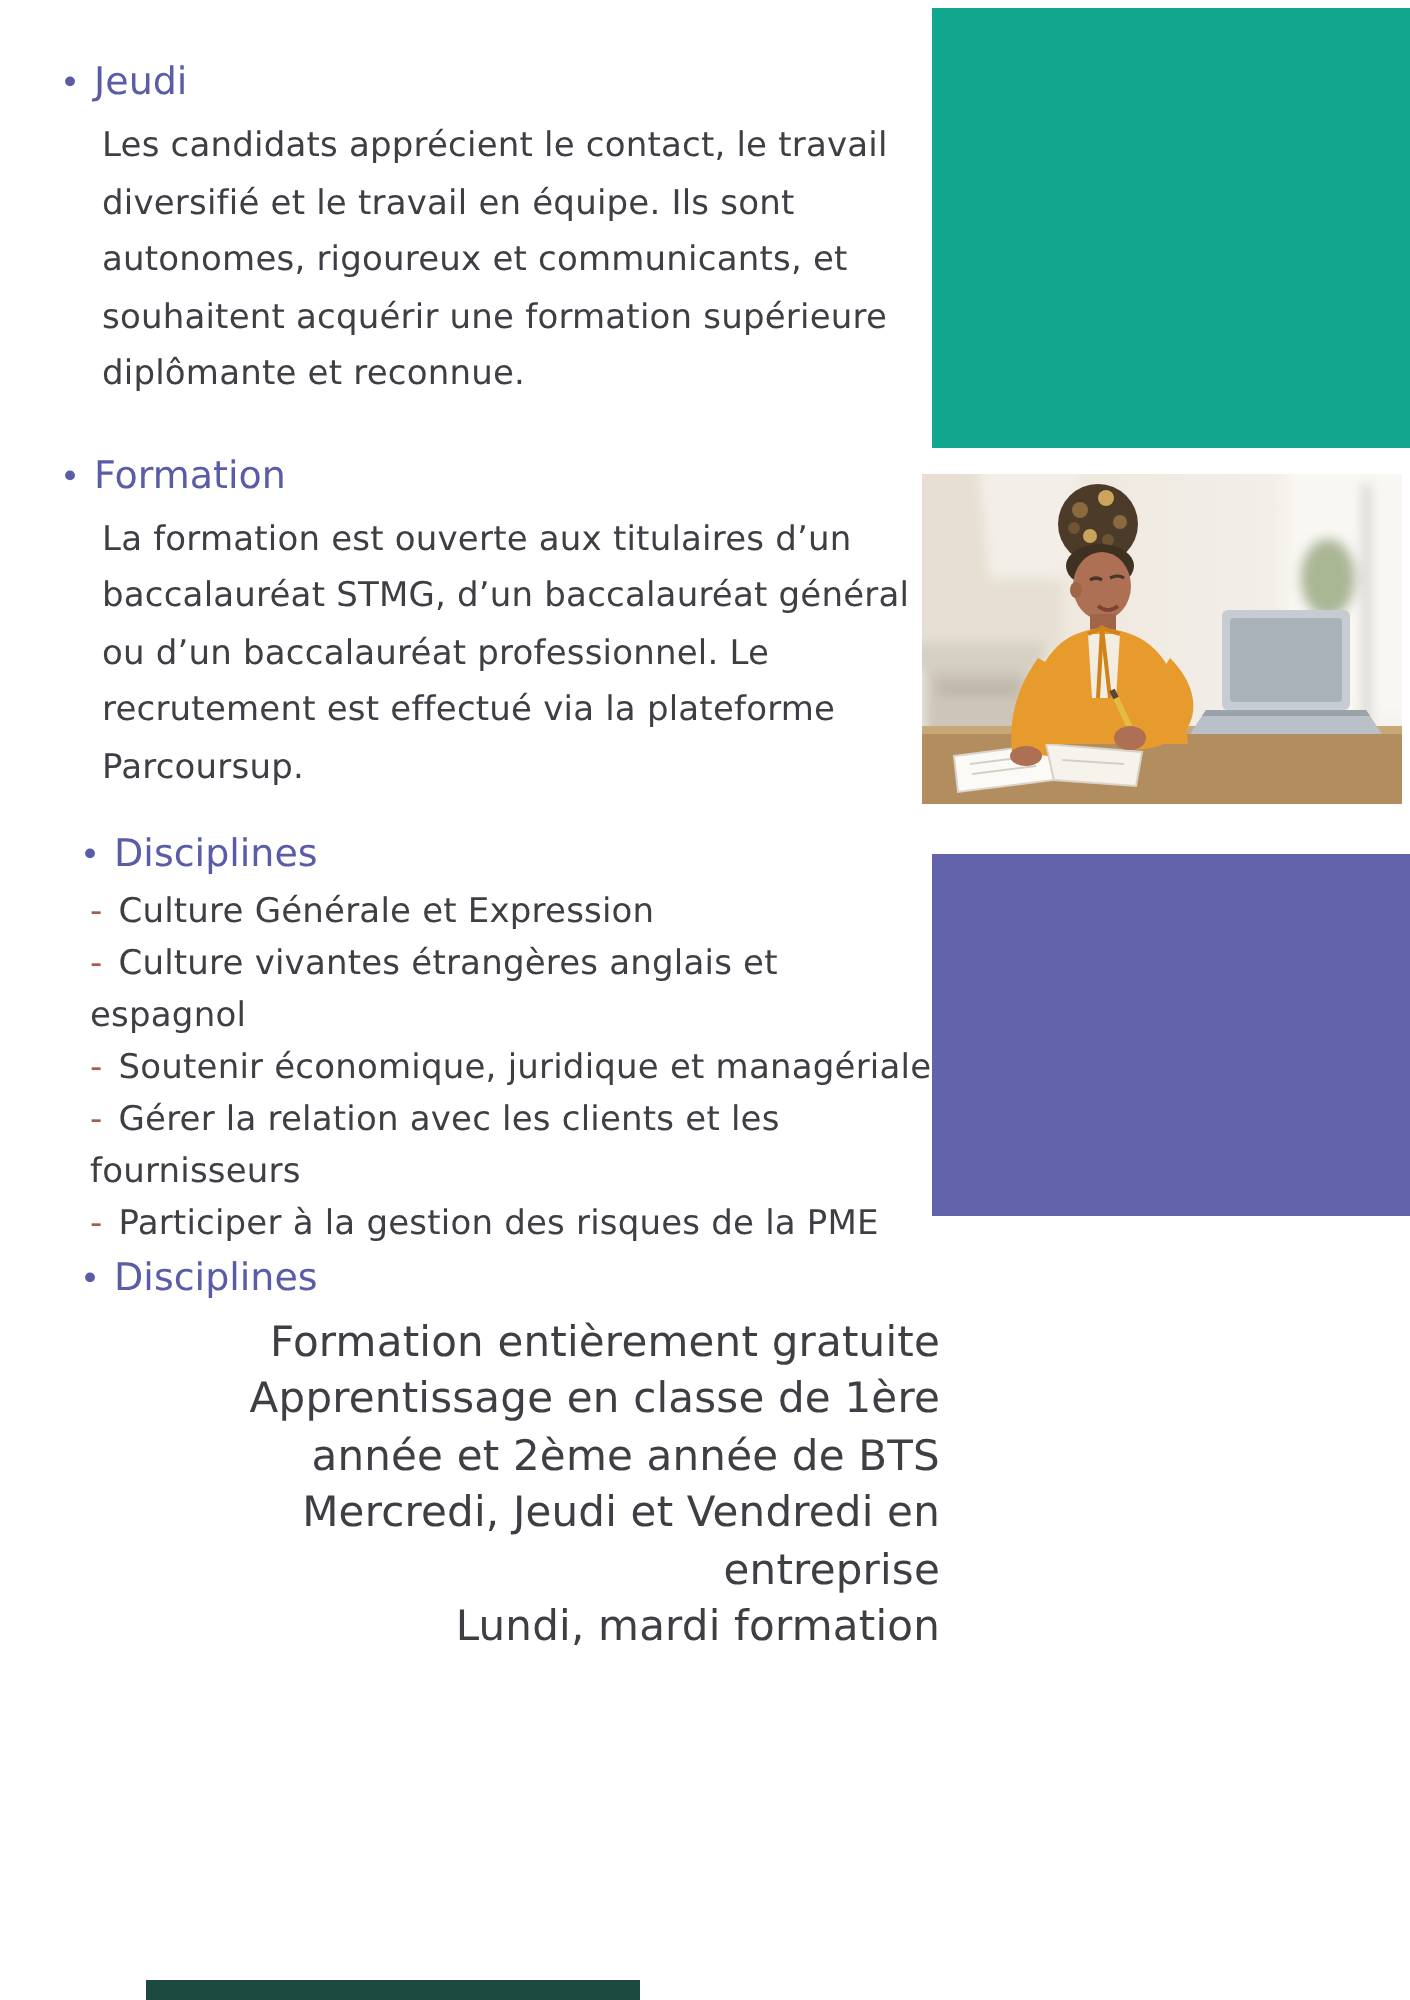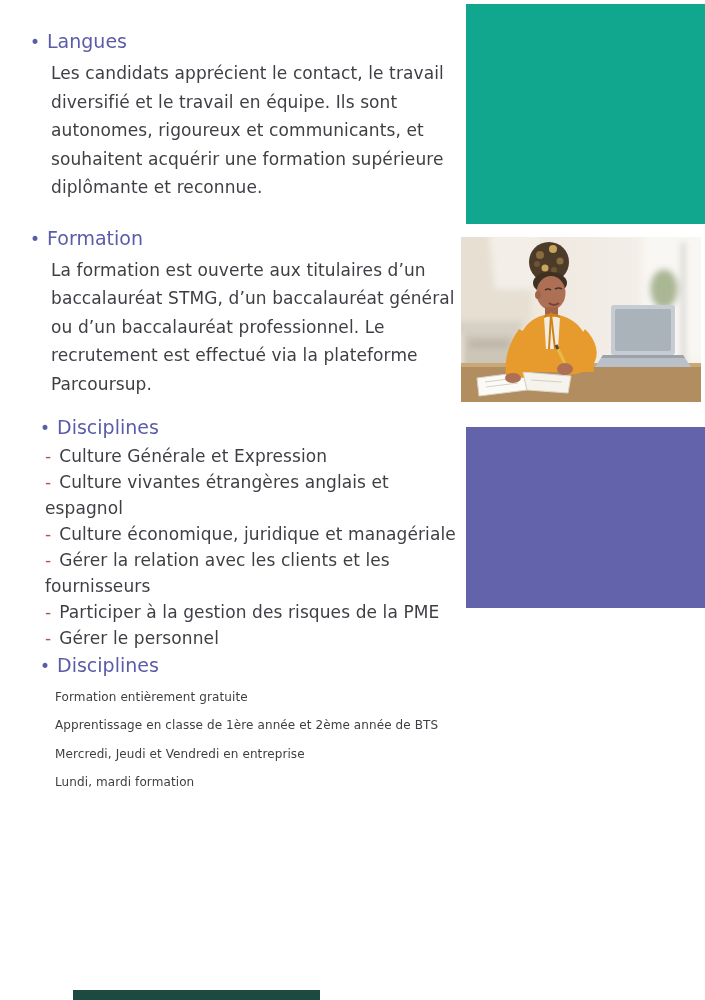--- a/index.html
+++ b/index.html
@@ -17,64 +17,63 @@
   .heading .bullet{font-size:17px;margin-right:7px;line-height:24px;}
   .body{margin:5px 0 0 12px;font-size:17px;line-height:28.5px;letter-spacing:.1px;}
   p.body{margin-top:5px;margin-bottom:0;margin-left:21px;}
   .sec-admission{margin-top:24px;}
   .sec-disc1{margin-top:17px;margin-left:10px;}
   .sec-disc2{margin-top:2px;margin-left:10px;}
   .list{margin:3px 0 0 5px;}
   .item{font-size:17px;line-height:26px;letter-spacing:.1px;}
   .item .dash{color:#A85A52;margin-right:8px;}
   .lines{margin:5px 0 0 15px;}
-  .line{font-size:12px;line-height:28.4px;letter-spacing:.1px;}
+  .line{font-size:21px;line-height:28.4px;letter-spacing:.1px;text-align:right;}
 
   
   .teal-block{position:absolute;left:466px;top:4px;width:239px;height:220px;background:#10A78E;}
   .purple-block{position:absolute;left:466px;top:427px;width:239px;height:181px;background:#6363AC;}
   .photo{position:absolute;left:461px;top:237px;width:240px;height:165px;margin:0;overflow:hidden;background:#efe9e1;}
   .photo svg{display:block;}
   .footer-bar{position:absolute;left:73px;top:990px;width:247px;height:10px;background:#1C4A40;}
 </style>
 </head>
 <body>
 
 <div class="page">
 
   <div class="col">
 
     <section class="sec sec-profil">
       <div class="heading">
         <span class="bullet">•</span>
-        <span>Langues</span>
+        <span>Jeudi</span>
       </div>
       <p class="body">Les candidats apprécient le contact, le travail diversifié et le travail en équipe. Ils sont autonomes, rigoureux et communicants, et souhaitent acquérir une formation supérieure diplômante et reconnue.</p>
     </section>
 
     <section class="sec sec-admission">
       <div class="heading">
         <span class="bullet">•</span>
         <span>Formation</span>
       </div>
       <p class="body">La formation est ouverte aux titulaires d’un baccalauréat STMG, d’un baccalauréat général ou d’un baccalauréat professionnel. Le recrutement est effectué via la plateforme Parcoursup.</p>
     </section>
 
     <section class="sec sec-disc1">
       <div class="heading">
         <span class="bullet">•</span>
         <span>Disciplines</span>
       </div>
       <div class="list">
         <div class="item"><span class="dash">-</span><span>Culture Générale et Expression</span></div>
         <div class="item"><span class="dash">-</span><span>Culture vivantes étrangères anglais et espagnol</span></div>
-        <div class="item"><span class="dash">-</span><span>Culture économique, juridique et managériale</span></div>
+        <div class="item"><span class="dash">-</span><span>Soutenir économique, juridique et managériale</span></div>
         <div class="item"><span class="dash">-</span><span>Gérer la relation avec les clients et les fournisseurs</span></div>
         <div class="item"><span class="dash">-</span><span>Participer à la gestion des risques de la PME</span></div>
-        <div class="item"><span class="dash">-</span><span>Gérer le personnel</span></div>
       </div>
     </section>
 
     <section class="sec sec-disc2">
       <div class="heading">
         <span class="bullet">•</span>
         <span>Disciplines</span>
       </div>
       <div class="lines">
         <div class="line">Formation entièrement gratuite</div>

